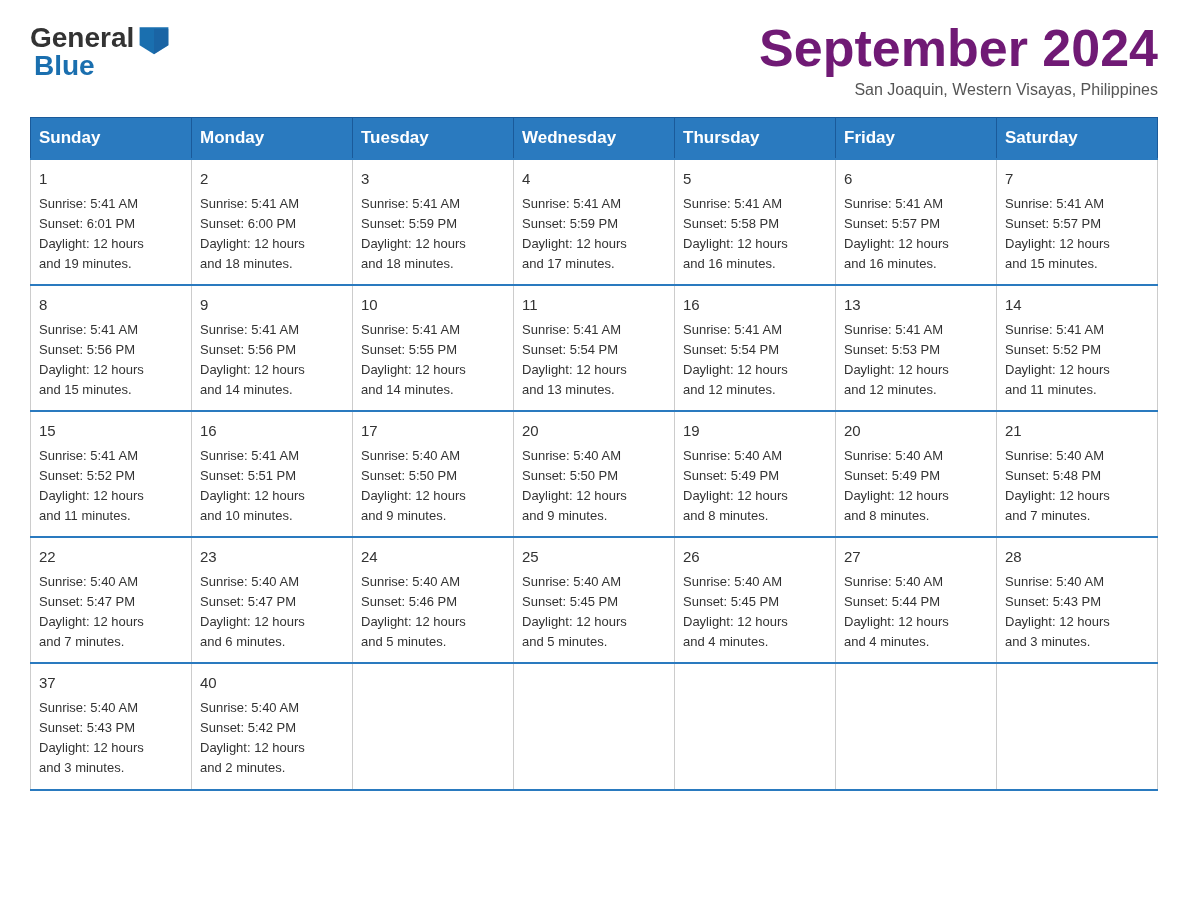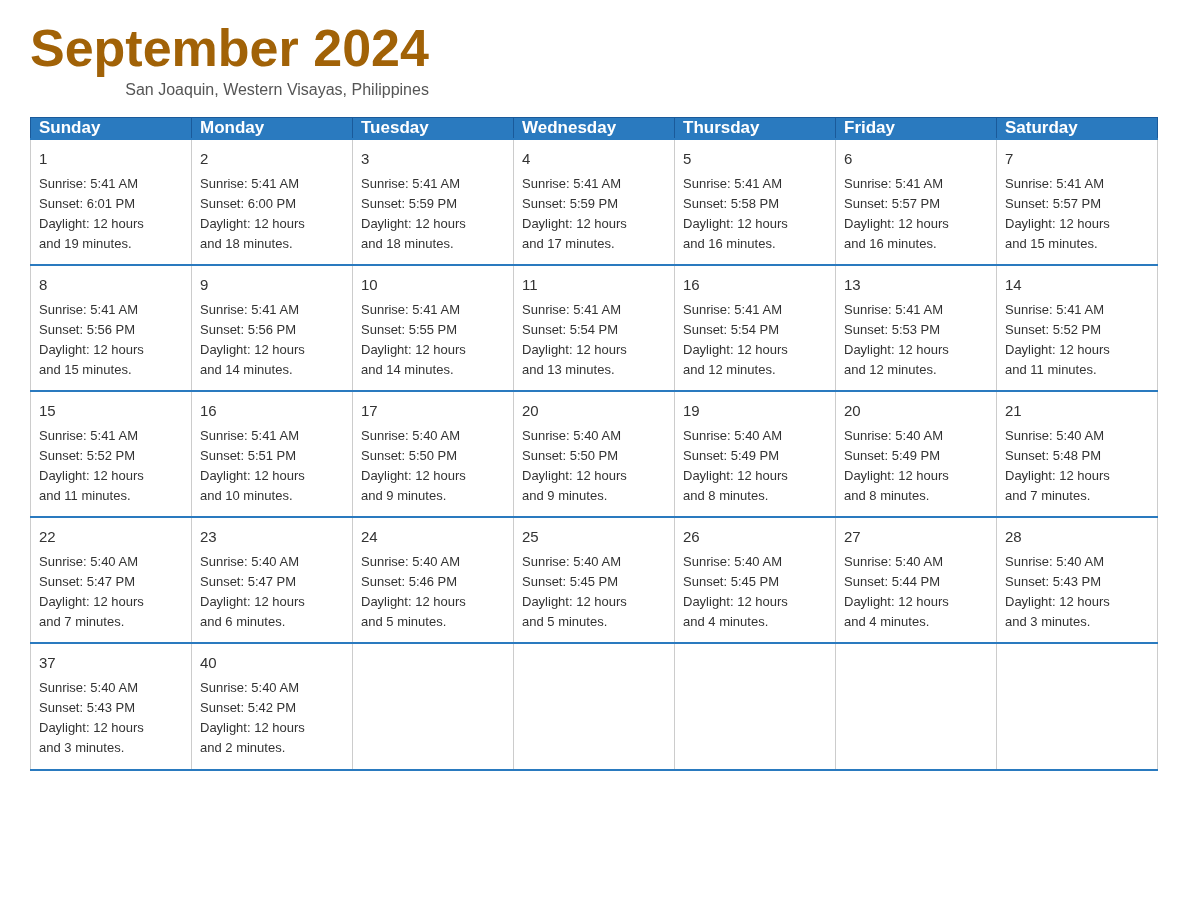--- a/index.html
+++ b/index.html
@@ -41,42 +41,42 @@
       margin-left: 2px;
     }
 
     .title-area {
       text-align: right;
     }
 
     .month-title {
       font-size: 52px;
       font-weight: bold;
-      color: #a16207;
+      color: #701a75;
       line-height: 1.1;
     }
 
     .location-subtitle {
       font-size: 16px;
       color: #555;
       margin-top: 4px;
     }
 
     .calendar-table {
       width: 100%;
       border-collapse: collapse;
       border: 1px solid #aaa;
     }
 
     .calendar-table th {
       background-color: #2a7abf;
       color: #fff;
       font-size: 17px;
       font-weight: bold;
-      padding: 0 8px;
+      padding: 10px 8px;
       text-align: left;
       border: 1px solid #1a5a9a;
     }
 
     .calendar-table td {
       vertical-align: top;
       padding: 8px 8px 10px 8px;
       border: 1px solid #ccc;
       width: 14.28%;
       min-height: 100px;
@@ -102,20 +102,32 @@
     }
 
     td.empty {
       background: #fff;
     }
   </style>
 </head>
 <body>
 
 <div class="header-area">
+  <div class="logo-area">
+    <div style="display:flex; flex-direction:column; line-height:1.1;">
+      <div style="display:flex; align-items:center;">
+        <span class="logo-text">General</span>
+        <svg class="logo-icon" viewBox="0 0 40 40">
+          <polygon points="4,8 36,8 36,28 20,38 4,28" fill="#1a6faf"></polygon>
+          <polygon points="20,10 36,10 36,28 20,38" fill="#1a5a9a" opacity="0.5"></polygon>
+        </svg>
+      </div>
+      <span class="logo-text logo-blue" style="margin-top:-4px; padding-left:4px;">Blue</span>
+    </div>
+  </div>
   <div class="title-area">
     <div class="month-title">September 2024</div>
     <div class="location-subtitle">San Joaquin, Western Visayas, Philippines</div>
   </div>
 </div>
 
 <table class="calendar-table">
   <thead>
     <tr>
     <th>Sunday</th>

